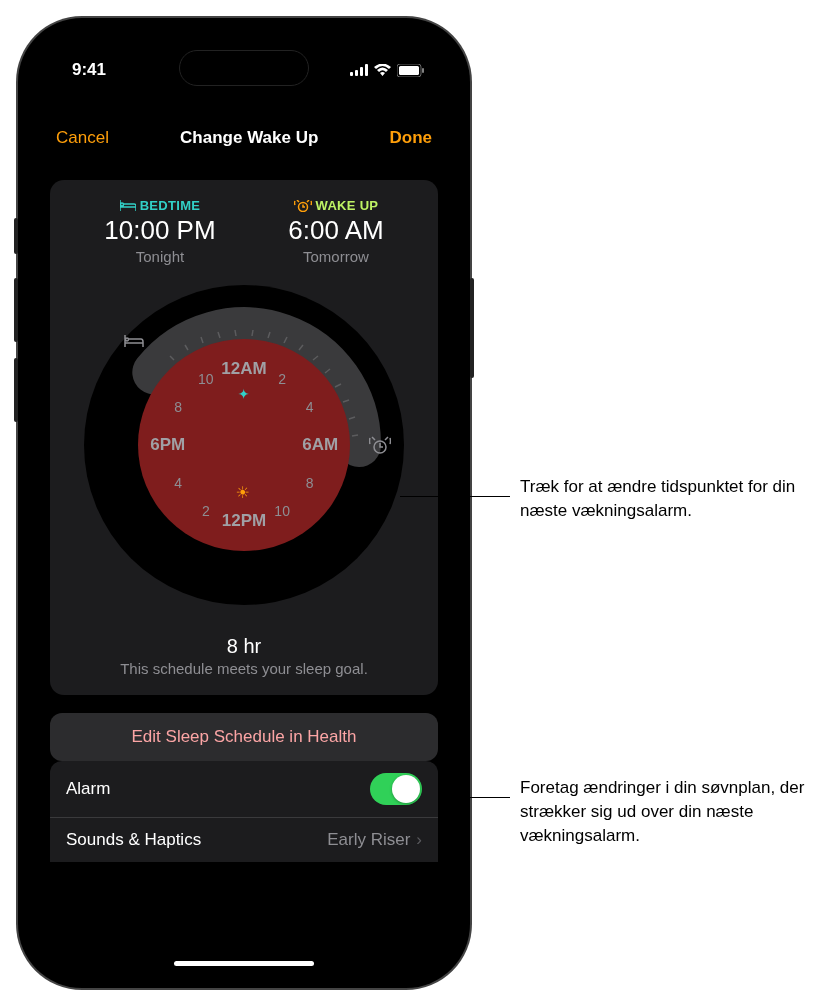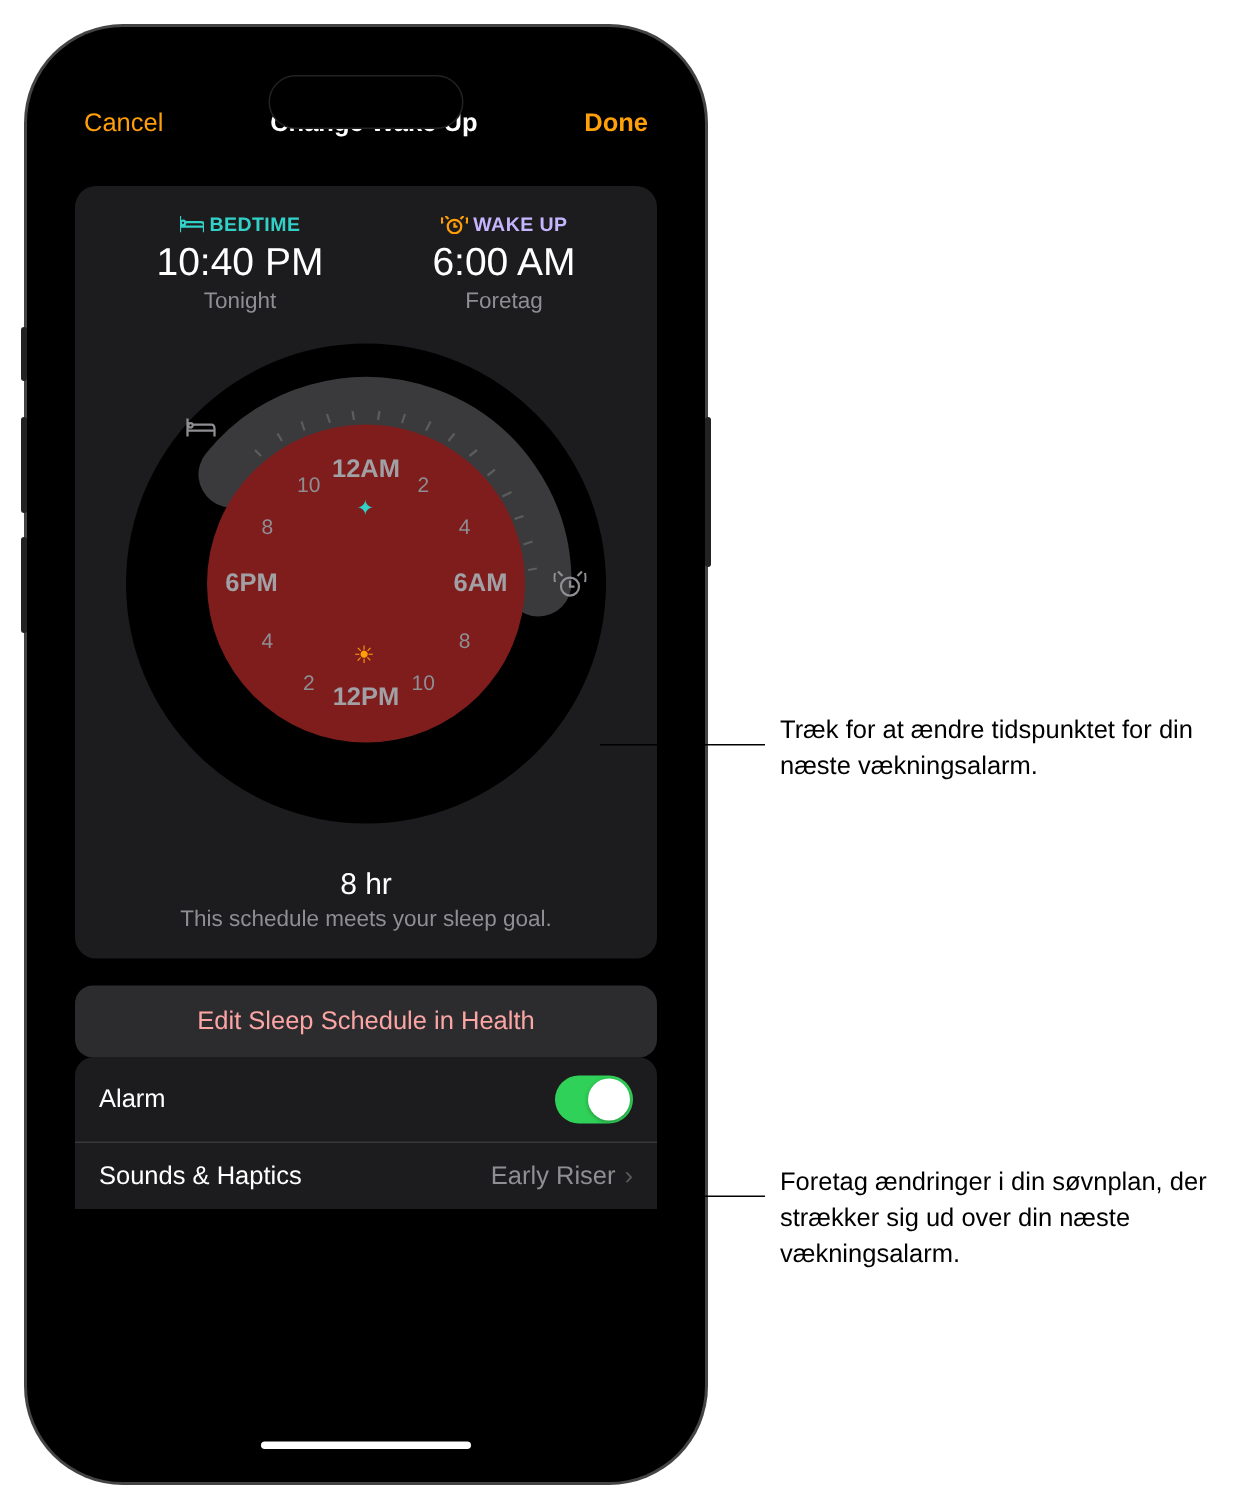--- a/index.html
+++ b/index.html
@@ -98,21 +98,21 @@
       display: flex;
       align-items: center;
       justify-content: center;
       gap: 4px;
       color: #32d0c7;
       font-size: 13px;
       font-weight: 600;
       letter-spacing: 0.3px;
     }
     .time-label.wake {
-      color: #c4b5fd;
+      color: #bef264;
     }
     .time-value {
       color: #fff;
       font-size: 26px;
       font-weight: 500;
       margin-top: 2px;
     }
     .time-sub {
       color: #8e8e93;
       font-size: 15px;
@@ -281,50 +281,69 @@
 
 <div class="phone-frame">
   <div class="side-button" style="right:-4px;top:260px;width:4px;height:100px"></div>
   <div class="side-button" style="left:-4px;top:200px;width:4px;height:36px"></div>
   <div class="side-button" style="left:-4px;top:260px;width:4px;height:64px"></div>
   <div class="side-button" style="left:-4px;top:340px;width:4px;height:64px"></div>
 
   <div class="phone-screen">
     <div class="dynamic-island"></div>
 
+    <div class="status-bar">
+      <span>9:41</span>
+      <div class="status-icons">
+        <svg width="18" height="12" viewBox="0 0 18 12">
+            <rect x="0" y="8" width="3" height="4" rx="1" fill="#fff"></rect>
+            <rect x="5" y="6" width="3" height="6" rx="1" fill="#fff"></rect>
+            <rect x="10" y="3" width="3" height="9" rx="1" fill="#fff"></rect>
+            <rect x="15" y="0" width="3" height="12" rx="1" fill="#fff"></rect>
+          </svg>
+        <svg width="17" height="12" viewBox="0 0 17 12">
+            <path d="M8.5 12 L6 9 Q8.5 7 11 9 Z M3 6 Q8.5 1 14 6 L12 8 Q8.5 4.5 5 8 Z M0 3 Q8.5 -4 17 3 L15 5 Q8.5 -1 2 5 Z" fill="#fff"></path>
+          </svg>
+        <svg width="27" height="13" viewBox="0 0 27 13">
+            <rect x="0" y="0" width="24" height="13" rx="3" fill="none" stroke="#fff" stroke-opacity="0.4"></rect>
+            <rect x="2" y="2" width="20" height="9" rx="1.5" fill="#fff"></rect>
+            <rect x="25" y="4" width="2" height="5" rx="1" fill="#fff" fill-opacity="0.5"></rect>
+          </svg>
+      </div>
+    </div>
 
     <div class="nav-bar">
       <button class="nav-button">Cancel</button>
       <span class="nav-title">Change Wake Up</span>
       <button class="nav-button done">Done</button>
     </div>
 
     <div class="content">
       <div class="schedule-card">
         <div class="time-headers">
           <div class="time-header">
             <div class="time-label">
               <svg width="16" height="11" viewBox="0 0 16 11">
                   <path d="M0 0 V11 M0 7 H16 V11 M3 4 H14 Q16 4 16 6 V7 H0 M2 3 A1.5 1.5 0 1 0 2 6 A1.5 1.5 0 1 0 2 3" fill="none" stroke="#32d0c7" stroke-width="1.5"></path>
                 </svg>
               <span>BEDTIME</span>
             </div>
-            <div class="time-value">10:40 PM</div>
+            <div class="time-value">10:00 PM</div>
             <div class="time-sub">Tonight</div>
           </div>
           <div class="time-header">
             <div class="time-label wake">
               <svg width="18" height="12" viewBox="0 0 18 12">
                   <circle cx="9" cy="7" r="4.5" fill="none" stroke="#ff9f0a" stroke-width="1.5"></circle>
                   <path d="M5 2 L3 0 M13 2 L15 0 M1 5 Q0 3 1 1 M17 5 Q18 3 17 1 M9 4.5 V7 H11" fill="none" stroke="#ff9f0a" stroke-width="1.5"></path>
                 </svg>
               <span>WAKE UP</span>
             </div>
             <div class="time-value">6:00 AM</div>
-            <div class="time-sub">Foretag</div>
+            <div class="time-sub">Tomorrow</div>
           </div>
         </div>
 
         <div class="clock-dial">
           <div class="clock-ring"></div>
           <div class="clock-arc">
             <svg viewBox="0 0 300 300">
               <defs>
                 <path id="arc-path" d="M 60.3 77.3 A 115 115 0 0 1 265 150" fill="none"></path>
               </defs>

